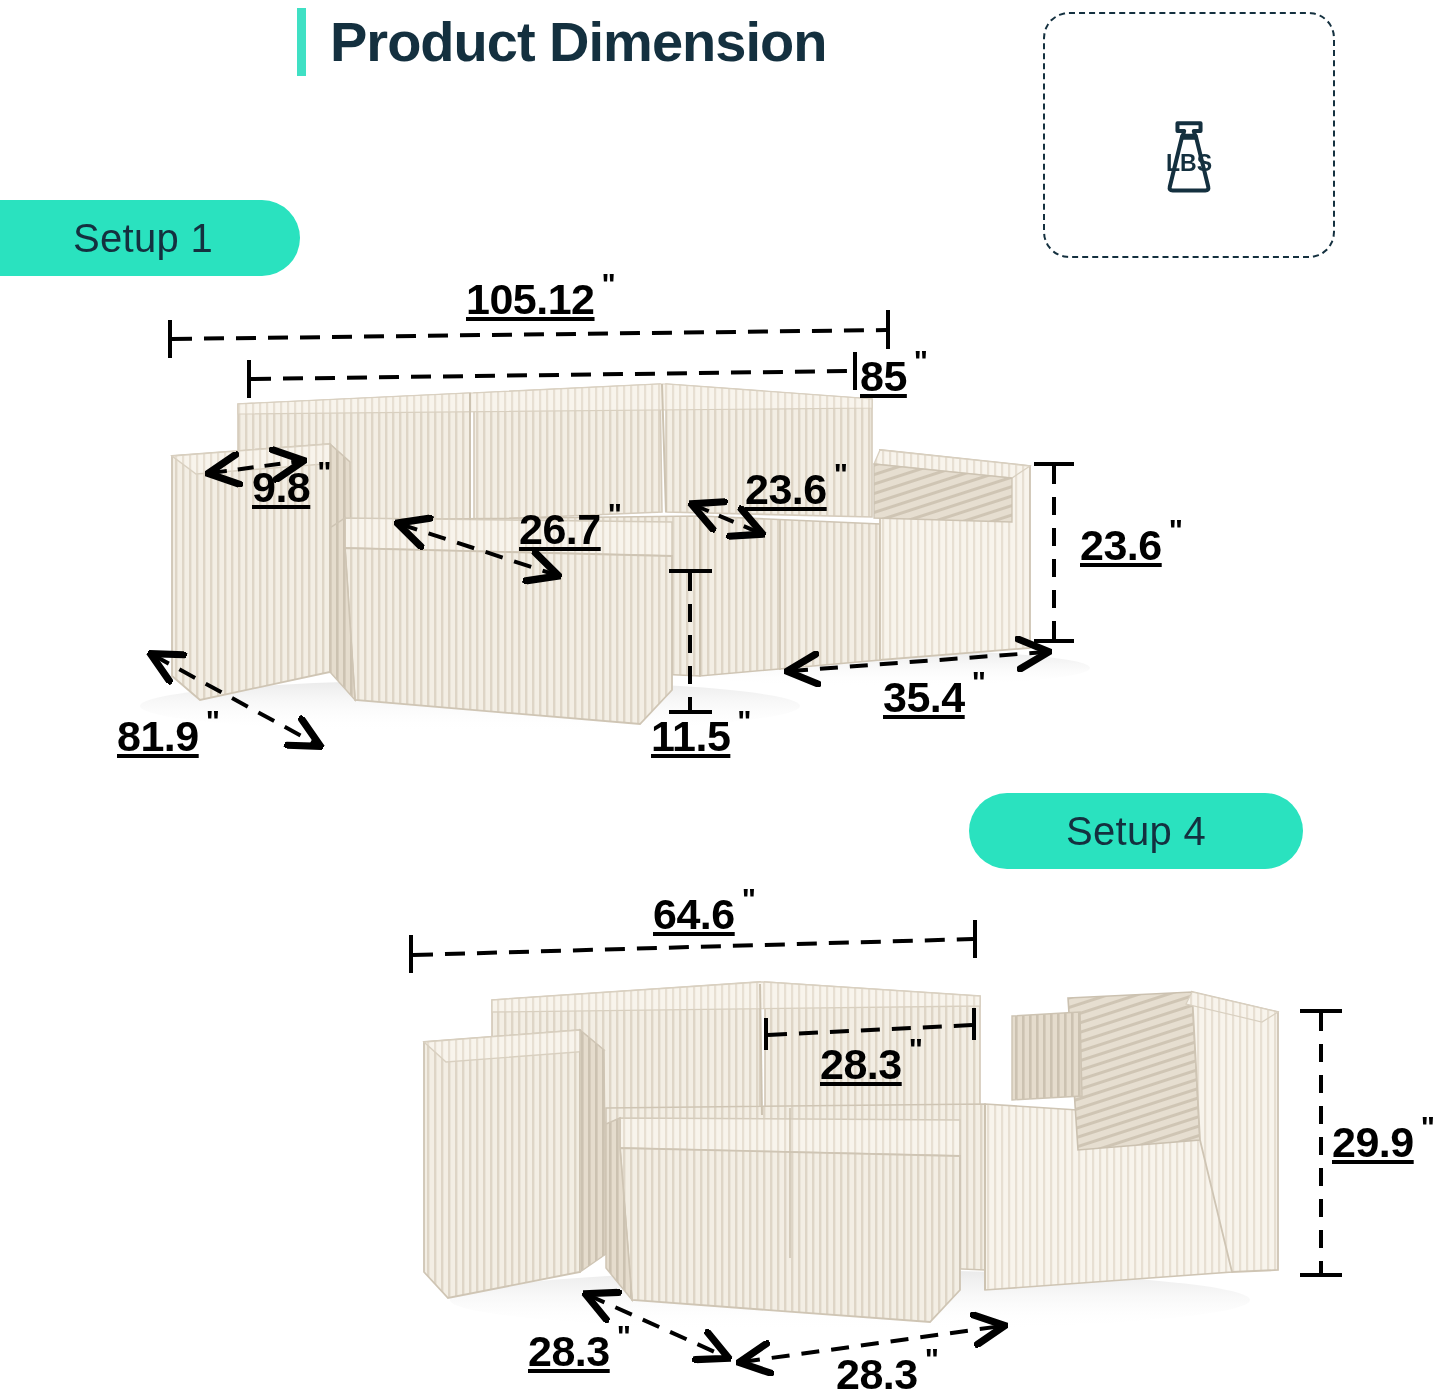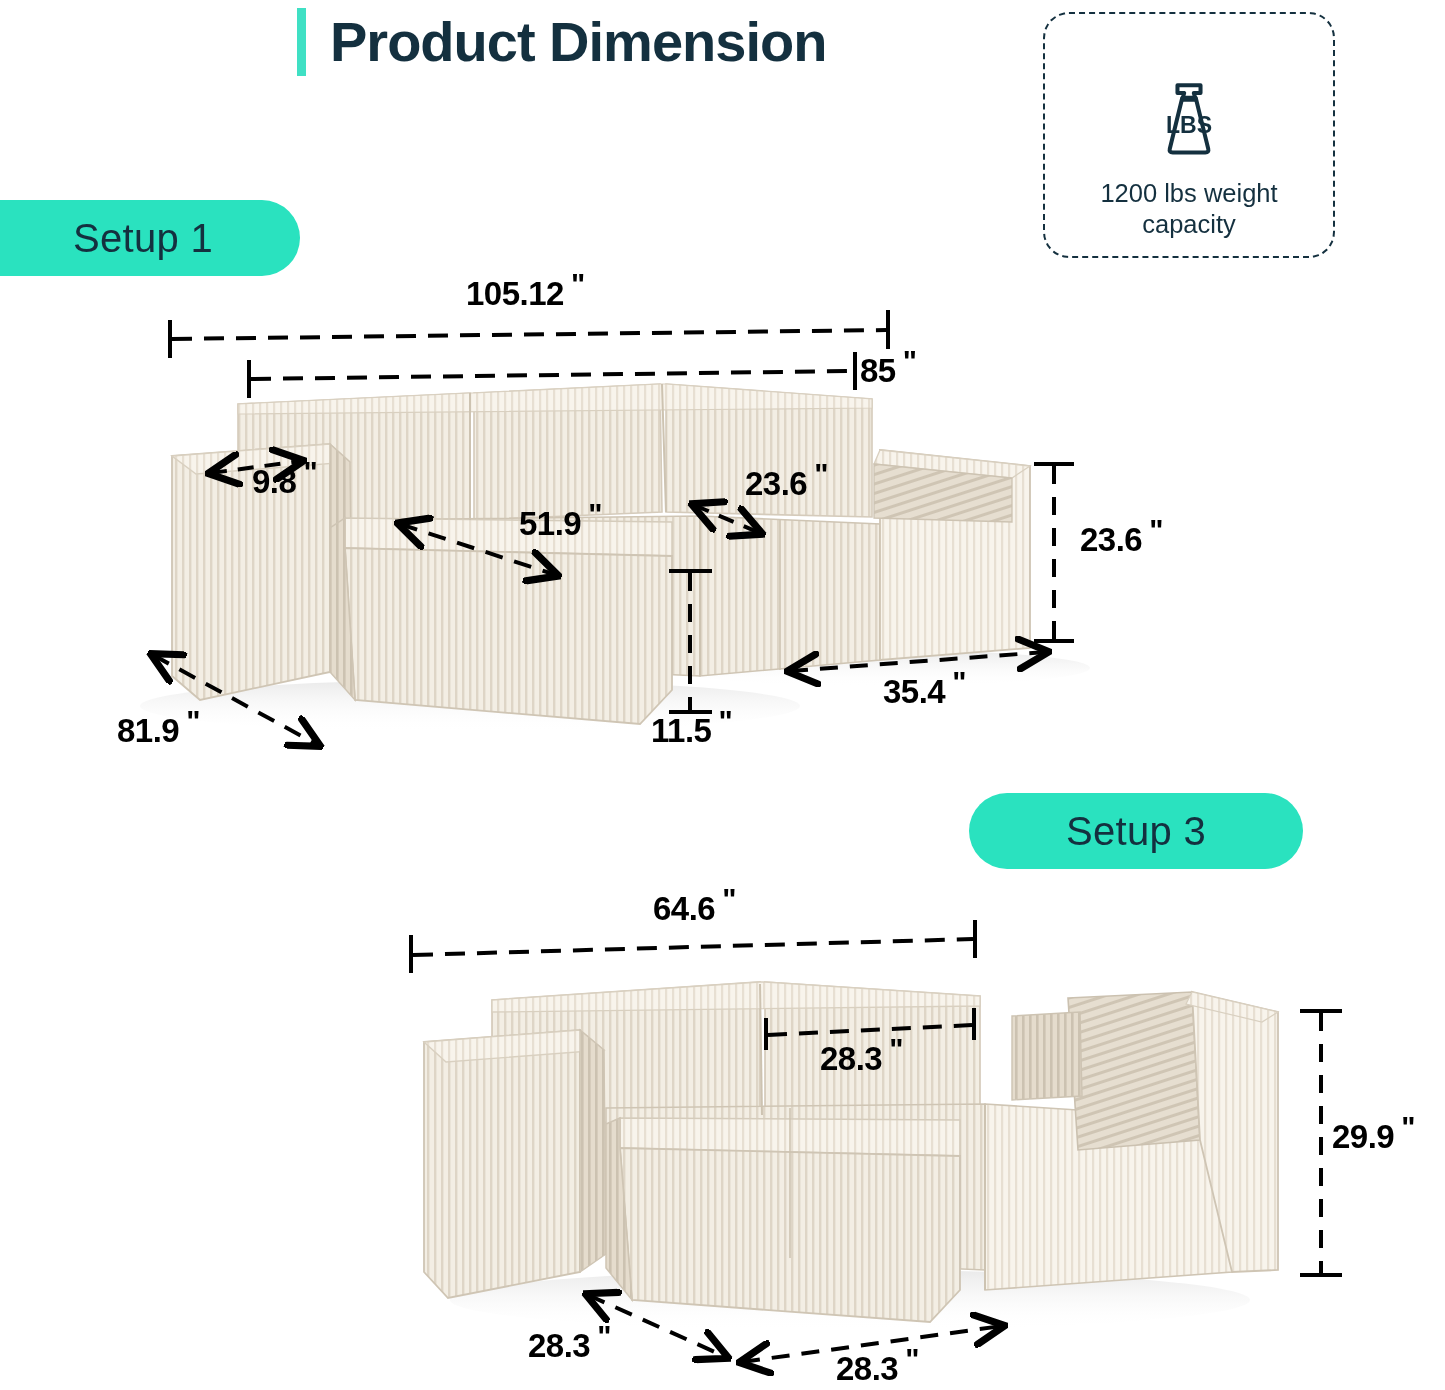--- a/index.html
+++ b/index.html
@@ -107,21 +107,21 @@
   }
 
   
   .dim-label {
     position: absolute;
     color: #000000;
     font-weight: 700;
     white-space: nowrap;
     letter-spacing: -0.5px;
   }
-  .dim-label .num { font-size: 33px; font-weight: 700; }
+  .dim-label .num { font-size: 43px; font-weight: 700; text-decoration: underline; }
   .dim-label .unit {
     font-size: 30px;
     font-weight: 700;
     vertical-align: top;
     position: relative;
     top: -8px;
     margin-left: 7px;
   }
 </style>
 </head>
@@ -129,25 +129,24 @@
 
 <div id="header-accent-bar"></div>
 <div id="page-title">Product Dimension</div>
 
 <div id="weight-badge">
   <svg id="weight-icon" viewBox="0 0 100 100">
     <path d="M38 18 H62 V26 H55 L57 33 H43 L45 26 H38 Z" fill="none" stroke="#14303f" stroke-width="4.2" stroke-linejoin="round"></path>
     <path d="M43 31 H57 L70 84 Q71 88 67 88 H33 Q29 88 30 84 Z" fill="none" stroke="#14303f" stroke-width="4.2" stroke-linejoin="round"></path>
     <text x="50" y="68" text-anchor="middle" font-family="Liberation Sans, sans-serif" font-size="24" font-weight="700" fill="#14303f">LBS</text>
   </svg>
-  <div id="weight-badge-text">1200 lbs weight capacity</div>
 </div>
 
 <div id="setup-1-pill" class="setup-pill">Setup 1</div>
-<div id="setup-2-pill" class="setup-pill">Setup 3</div>
+<div id="setup-2-pill" class="setup-pill">Setup 4</div>
 
 <svg class="scene" id="scene-setup-1" viewBox="0 0 1445 1390">
   <defs>
 
     <pattern id="ribV" width="7" height="10" patternUnits="userSpaceOnUse">
       <rect width="7" height="10" fill="#f3eee4"></rect>
       <rect x="0" y="0" width="2.4" height="10" fill="#ded5c6"></rect>
     </pattern>
     <pattern id="ribVdark" width="7" height="10" patternUnits="userSpaceOnUse">
       <rect width="7" height="10" fill="#e5dccd"></rect>
@@ -233,21 +232,21 @@
 <div class="dim-label" style="left:466px; top:275px;">
   <span class="num">105.12</span><span class="unit">"</span>
 </div>
 <div class="dim-label" style="left:860px; top:352px;">
   <span class="num">85</span><span class="unit">"</span>
 </div>
 <div class="dim-label" style="left:252px; top:463px;">
   <span class="num">9.8</span><span class="unit">"</span>
 </div>
 <div class="dim-label" style="left:519px; top:505px;">
-  <span class="num">51.9</span><span class="unit">"</span>
+  <span class="num">26.7</span><span class="unit">"</span>
 </div>
 <div class="dim-label" style="left:745px; top:465px;">
   <span class="num">23.6</span><span class="unit">"</span>
 </div>
 <div class="dim-label" style="left:1080px; top:521px;">
   <span class="num">23.6</span><span class="unit">"</span>
 </div>
 <div class="dim-label" style="left:651px; top:712px;">
   <span class="num">11.5</span><span class="unit">"</span>
 </div>

